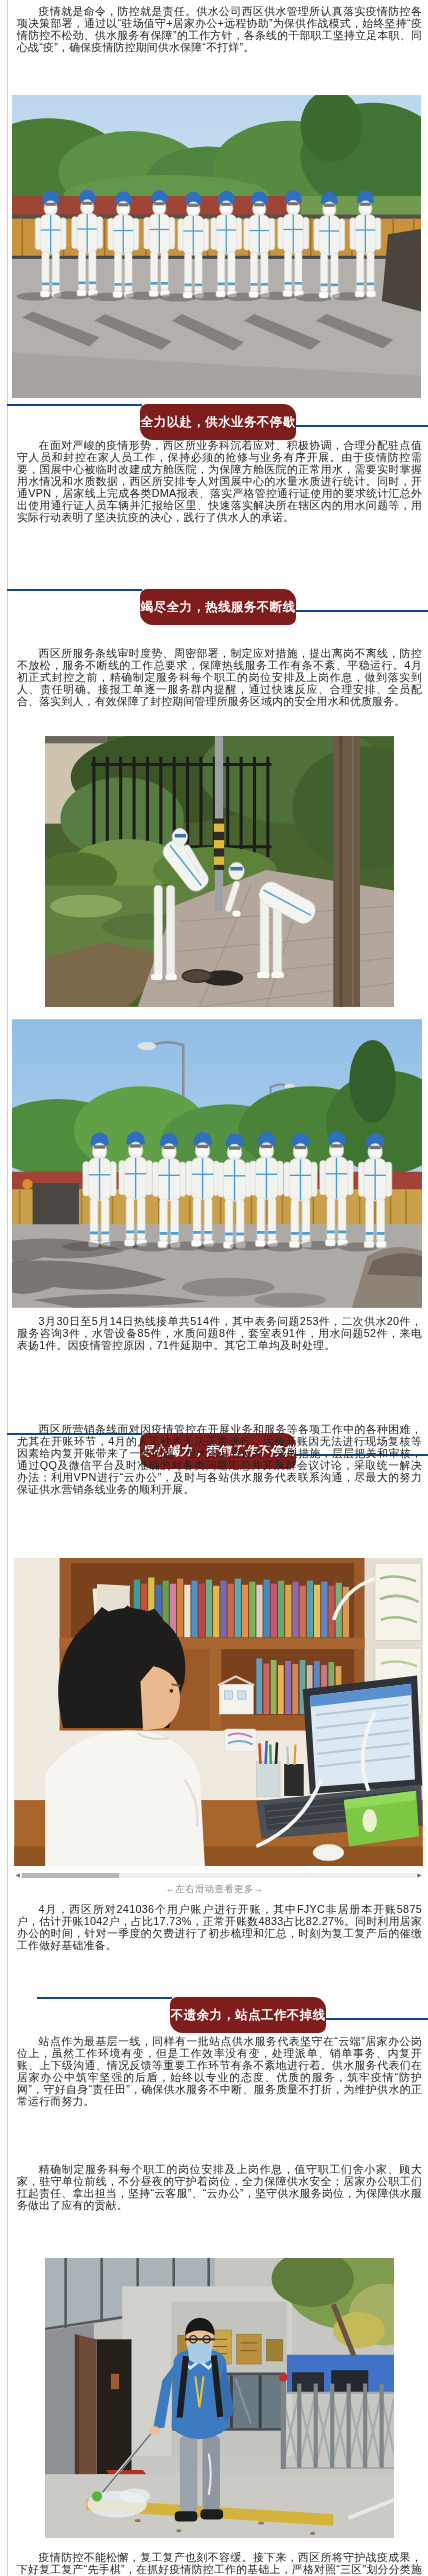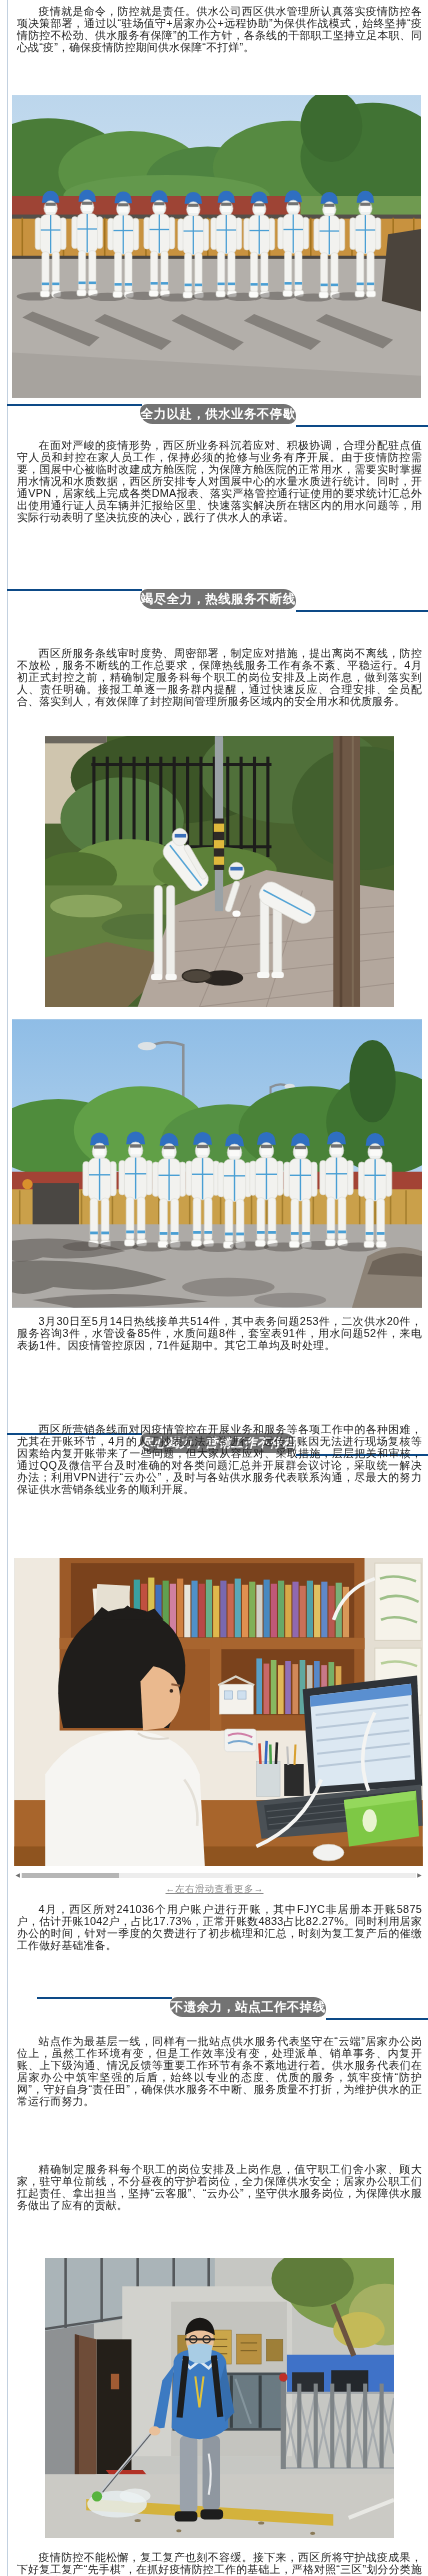--- a/index.html
+++ b/index.html
@@ -13,32 +13,32 @@
     font-size:10.8px;line-height:12px;color:#212121;
     text-align:justify;text-indent:2em;letter-spacing:0.3px;white-space:pre-wrap;
   }
   .photo{position:absolute;overflow:hidden;background:#dfe7ec;}
   .photo svg{display:block;}
   .banner{position:absolute;left:7.2px;width:421px;height:24px;}
   .banner .bar{position:absolute;height:2.1px;background:#0d4a87;}
   .banner .bar-left{left:0;top:0;width:135px;}
   .banner .bar-right{left:289px;right:0;bottom:1px;}
   .banner .pill{
-    position:absolute;left:133px;top:0;width:156px;height:20px;
-    background:#737373;border-radius:7.2px 12.4px 7.2px 12.4px;
+    position:absolute;left:133px;top:0;width:156px;height:36px;
+    background:#7f1d1d;border-radius:7.2px 12.4px 7.2px 12.4px;
     color:#ffffff;font-size:12.4px;font-weight:bold;letter-spacing:0.5px;
     display:flex;align-items:center;justify-content:center;
   }
   .scroller{position:absolute;left:14px;top:1872px;width:409px;height:7.2px;display:flex;align-items:center;}
   .scroller .arrow{flex:0 0 auto;font-size:5.7px;color:#6f6f6f;line-height:7.2px;padding:0 1.5px;cursor:pointer;}
   .scroller .track{flex:1 1 auto;height:5.7px;background:#ededed;position:relative;}
   .scroller .thumb{position:absolute;left:1px;top:0;height:5.7px;width:97px;background:#b6b6b6;}
   .scroll-hint{
     position:absolute;left:0;top:1883px;width:429px;text-align:center;
-    font-size:9.3px;color:#8a8a8a;letter-spacing:0.5px;text-decoration:underline;
+    font-size:9.3px;color:#8a8a8a;letter-spacing:0.5px;
   }
 </style>
 </head>
 <body>
 
 <div class="page-edge"></div>
 
 <div class="para" style="top:5.2px;">疫情就是命令，防控就是责任。供水公司西区供水管理所认真落实疫情防控各项决策部署，通过以“驻场值守+居家办公+远程协助”为保供作战模式，始终坚持“疫情防控不松劲、供水服务有保障”的工作方针，各条线的干部职工坚持立足本职、同心战“疫”，确保疫情防控期间供水保障“不打烊”。</div>
 
 <div class="photo" style="left:12.4px;top:95px;width:409px;height:303px;">

